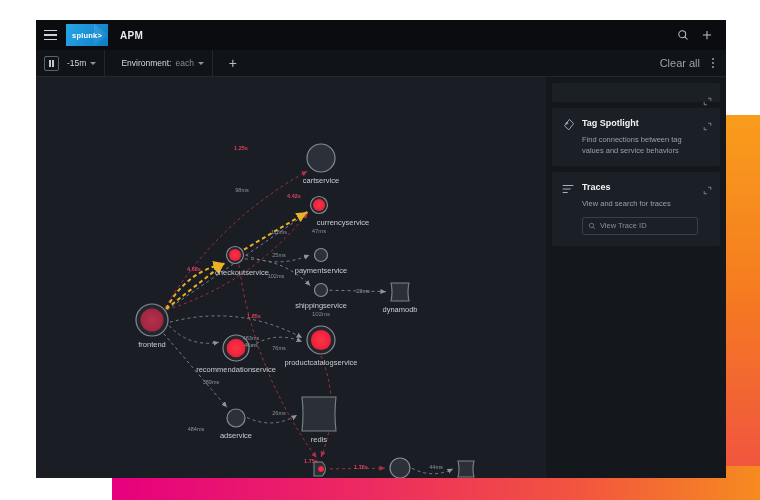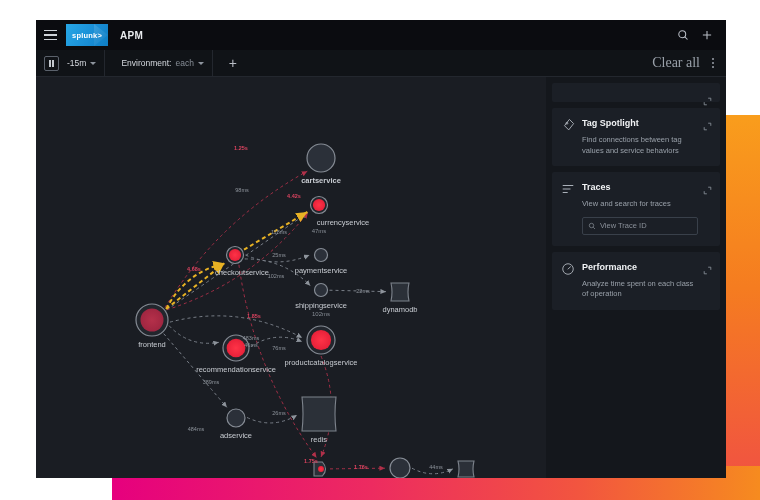--- a/index.html
+++ b/index.html
@@ -42,21 +42,21 @@
       display:flex;align-items:center;justify-content:center;gap:1.5px;cursor:pointer;}
   .pause-btn i{width:2px;height:7px;background:#c3c8ce;display:block;}
   .chip{display:flex;align-items:center;gap:4px;margin-left:8px;font-size:8.5px;color:#d6dae0;cursor:pointer;}
   .chip .muted{color:#868d96;}
   .caret{width:0;height:0;border-left:3px solid transparent;border-right:3px solid transparent;
       border-top:3.5px solid #8d949d;}
   .vsep{width:1px;height:26px;background:#23272e;margin:0 8px;}
   .plus-btn{width:24px;height:26px;display:flex;align-items:center;justify-content:center;
       color:#b9bec6;font-size:14px;cursor:pointer;}
   .filter-right{margin-left:auto;display:flex;align-items:center;gap:8px;}
-  .clear-all{font-size:14px;color:#9aa1aa;cursor:pointer;font-family:Liberation Serif, serif;}
+  .clear-all{font-size:11px;color:#9aa1aa;cursor:pointer;}
   .kebab{display:flex;flex-direction:column;gap:2px;padding:4px;cursor:pointer;}
   .kebab i{width:2px;height:2px;border-radius:50%;background:#9aa1aa;display:block;}
 
   
   .body{position:relative;height:402px;display:flex;}
   .map{position:relative;flex:1;background:#1a1d23;overflow:hidden;}
   .map svg{position:absolute;left:0;top:0;}
 
   
   .rail{width:180px;background:#14171c;padding:6px 6px 0 6px;box-sizing:border-box;}
@@ -249,21 +249,21 @@
             <div class="elabel" style="left: 215px; top: 261px;">483ms</div>
             <div class="elabel" style="left: 215px; top: 268px;">46ms</div>
             <div class="elabel" style="left: 175px; top: 305px;">389ms</div>
             <div class="elabel" style="left: 243px; top: 271px;">76ms</div>
             <div class="elabel" style="left: 160px; top: 352px;">484ms</div>
             <div class="elabel" style="left: 243px; top: 336px;">26ms</div>
             <div class="elabel err" style="left: 275px; top: 384px;">1.75s</div>
             <div class="elabel err" style="left: 325px; top: 390px;">1.76s</div>
             <div class="elabel" style="left: 400px; top: 390px;">44ms</div>
             <div class="nlabel" style="left: 116px; top: 263px;">frontend</div>
-            <div class="nlabel" style="left: 285px; top: 99px; font-weight: bold;">cartservice</div>
+            <div class="nlabel" style="left: 285px; top: 99px;">cartservice</div>
             <div class="nlabel" style="left: 283px; top: 140.5px; padding-left: 48px;">currencyservice</div>
             <div class="nsub" style="left: 283px; top: 150.5px;">47ms</div>
             <div class="nlabel" style="left: 206px; top: 190.5px;">checkoutservice</div>
             <div class="nlabel" style="left: 285px; top: 188.5px;">paymentservice</div>
             <div class="nlabel" style="left: 285px; top: 223.5px;">shippingservice</div>
             <div class="nsub" style="left: 285px; top: 233.5px;">102ms</div>
             <div class="nlabel" style="left: 364px; top: 228px;">dynamodb</div>
             <div class="nlabel" style="left: 200px; top: 288px;">recommendationservice</div>
             <div class="nlabel" style="left: 285px; top: 281px;">productcatalogservice</div>
             <div class="nlabel" style="left: 200px; top: 354px;">adservice</div>
@@ -304,30 +304,17 @@
             <div class="trace-input">
               <span style="width:8px;height:8px;color:#8a9099;display:inline-flex">
                 <svg viewBox="0 0 16 16" fill="none" stroke="currentColor" stroke-width="1.4">
                   <circle cx="7" cy="7" r="4.4"></circle>
                   <path d="M10.3 10.3L14 14"></path>
                 </svg>
               </span>
               <span>View Trace ID</span>
             </div>
           </div>
-          <div class="card">
-            <div class="expand"><svg viewBox="0 0 12 12" fill="none" stroke="currentColor" stroke-width="1.2" stroke-linecap="round">
-                <path d="M7.4 1.6h3v3M4.6 10.4h-3v-3"></path>
-              </svg></div>
-            <div class="card-head">
-              <span class="card-ico"><svg viewBox="0 0 20 20" fill="none" stroke="currentColor" stroke-width="1.3">
-                  <circle cx="10" cy="10" r="7.5"></circle>
-                  <path d="M10 10l3.6-3.2" stroke-linecap="round"></path>
-                </svg></span>
-              <span class="card-title">Performance</span>
-            </div>
-            <div class="card-desc">Analyze time spent on each class of operation</div>
-          </div>
         </div>
 
     </div>
   </div>
 </div>
 
 </body></html>

